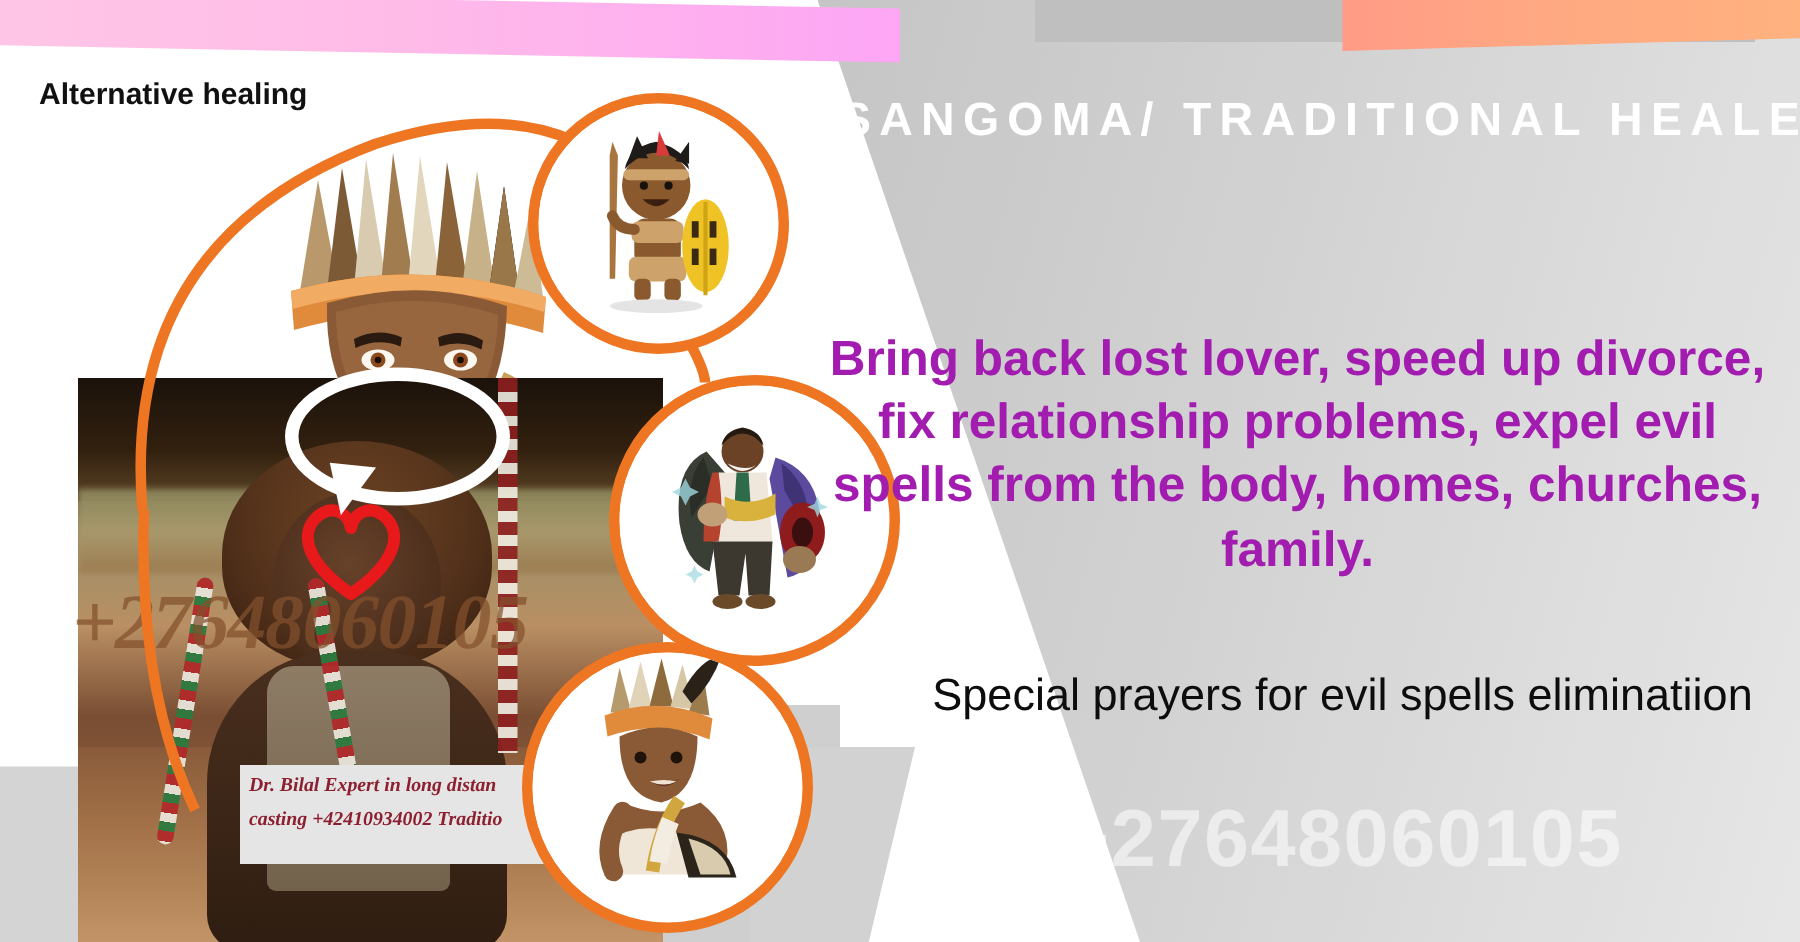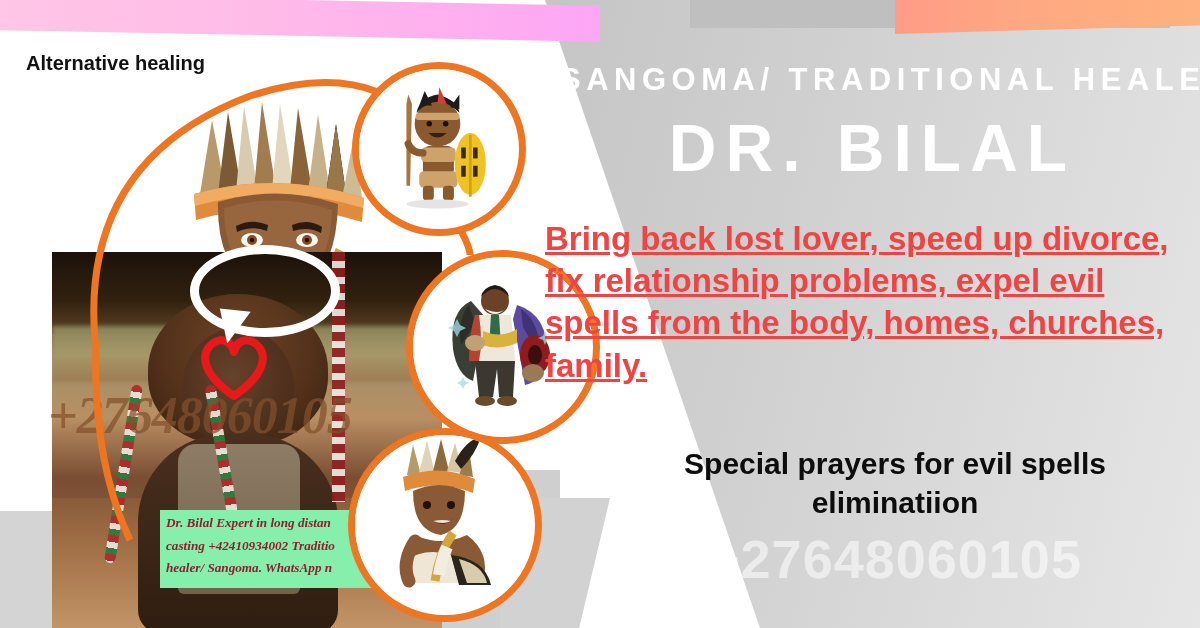--- a/index.html
+++ b/index.html
@@ -109,22 +109,22 @@
   }
   
   .photo-watermark{
     position:absolute;left:48px;top:386px;width:400px;
     font-size:52px;font-weight:bold;font-style:italic;letter-spacing:-1px;
     color:rgba(130,80,44,.72);white-space:nowrap;
     font-family:"Liberation Serif", serif;
   }
   
   .caption{
-    position:absolute;left:160px;top:510px;width:232px;height:78px;
-    background:#86efac;overflow:hidden;
+    position:absolute;left:160px;top:510px;width:232px;height:66px;
+    background:#e5e5e5;overflow:hidden;
   }
   .caption p{
     margin:0;padding:4px 0 0 6px;color:#8d2030;font-size:13.2px;line-height:1.42;
     font-weight:bold;font-style:italic;white-space:nowrap;
     font-family:"Liberation Serif", serif;
   }
   
   .illus{position:absolute;left:140px;top:98px;width:300px;height:230px;}
   
   .swoosh{position:absolute;left:0;top:40px;width:560px;height:580px;pointer-events:none;}
@@ -140,28 +140,27 @@
     position:absolute;left:560px;top:62px;width:625px;text-align:center;
     color:#ffffff;font-size:31px;font-weight:bold;letter-spacing:5.5px;
     font-family:"Liberation Sans", sans-serif;white-space:nowrap;
   }
   .brand{
     position:absolute;left:560px;top:110px;width:625px;text-align:center;
     color:#ffffff;font-size:66px;font-weight:bold;letter-spacing:9px;
     font-family:"Liberation Sans", sans-serif;white-space:nowrap;
   }
   .services{
-    position:absolute;left:545px;top:218px;width:640px;text-align:left;
-    color:#ef4444;font-size:33px;font-weight:bold;line-height:1.28;
+    position:absolute;left:545px;top:218px;width:640px;text-align:center;
+    color:#a21caf;font-size:33px;font-weight:bold;line-height:1.28;
     font-family:"Liberation Sans", sans-serif;
-    text-decoration:underline;
   }
   .prayers{
     position:absolute;left:600px;top:444px;width:590px;text-align:center;
-    color:#0d0d0d;font-size:30px;font-weight:bold;line-height:1.3;
+    color:#0d0d0d;font-size:30px;font-weight:normal;line-height:1.3;
     font-family:"Liberation Sans", sans-serif;
   }
   .phone-big{
     position:absolute;left:600px;top:528px;width:590px;text-align:center;
     color:rgba(255,255,255,.55);font-size:54px;font-weight:bold;letter-spacing:1px;
     font-family:"Liberation Sans", sans-serif;white-space:nowrap;
   }
   .title-left{
     position:absolute;left:26px;top:52px;
     color:#111111;font-size:20px;font-weight:bold;
@@ -249,21 +248,20 @@
   </div>
 
   <div class="bubble-tail"></div>
   <div class="bubble"></div>
 
   <div class="photo-watermark">+27648060105</div>
 
   <div class="caption">
     <p>Dr. Bilal Expert in long distan</p>
     <p>casting +42410934002 Traditio</p>
-    <p>healer/ Sangoma. WhatsApp n</p>
   </div>
 
   <svg class="swoosh" viewBox="0 0 560 580">
     <path d="M95 300 Q80 120 250 56 Q360 20 420 80" fill="none" stroke="#ee7623" stroke-width="7"></path>
     <path d="M96 300 Q92 420 130 500" fill="none" stroke="#ee7623" stroke-width="7"></path>
     <path d="M430 140 Q470 200 470 215" fill="none" stroke="#ee7623" stroke-width="7"></path>
     <path d="M470 390 Q470 410 440 430" fill="none" stroke="#ee7623" stroke-width="7"></path>
   </svg>
 
   <div class="circ circ-1">
@@ -366,18 +364,17 @@
 
       <path d="M98 98 Q84 118 80 146" stroke="#d2a63f" stroke-width="9" fill="none"></path>
 
       <path d="M92 112 Q86 126 84 140" stroke="#f2ece1" stroke-width="12" fill="none"></path>
 
       <path d="M60 106 Q46 128 54 146" stroke="#8a5a36" stroke-width="13" fill="none" stroke-linecap="round"></path>
     </svg>
   </div>
 
   <div class="kicker">SANGOMA/ TRADITIONAL HEALER</div>
-  <div class="brand">DR.  BILAL</div>
   <div class="services">Bring back lost lover, speed up divorce, fix relationship problems, expel evil spells from the body, homes, churches, family.</div>
   <div class="prayers">Special prayers for  evil spells eliminatiion</div>
   <div class="phone-big">+27648060105</div>
 
 </div>
 
 </body></html>

